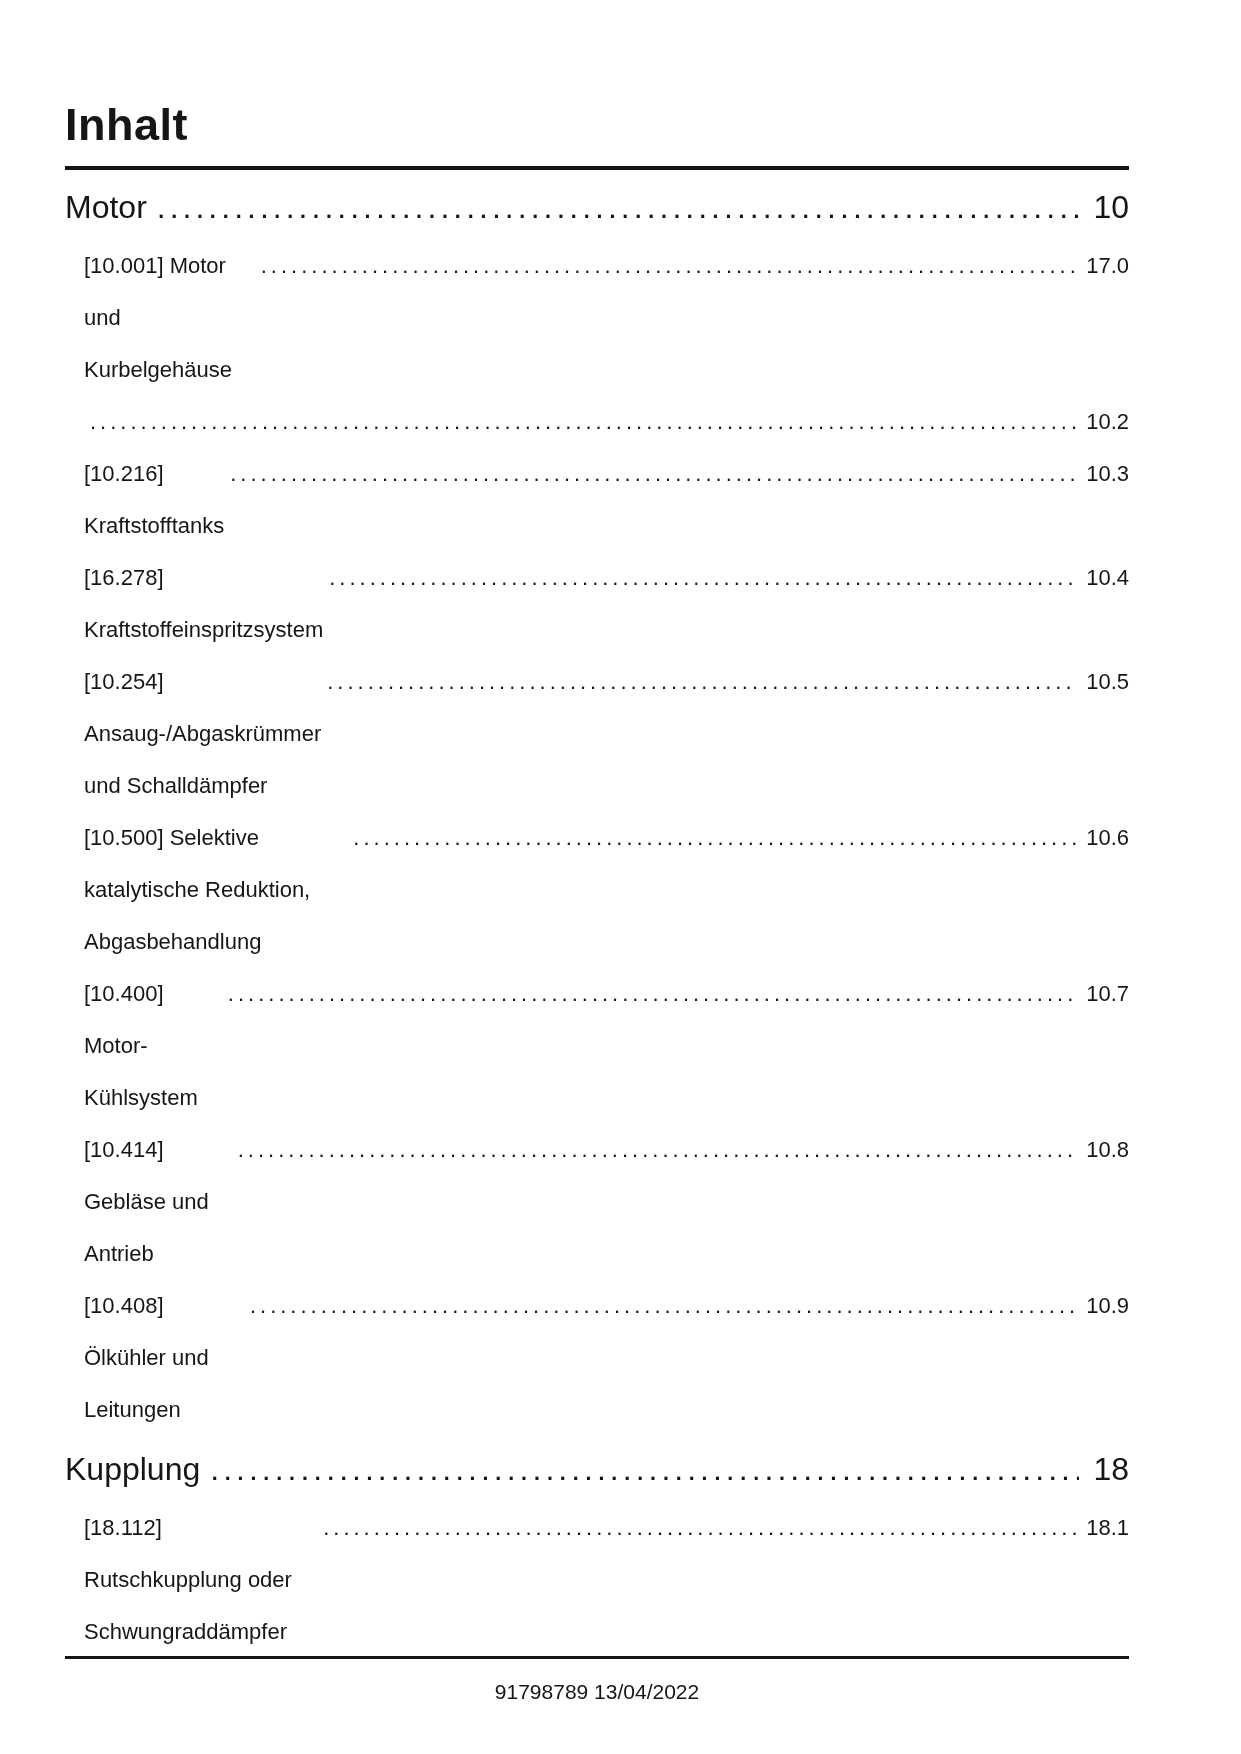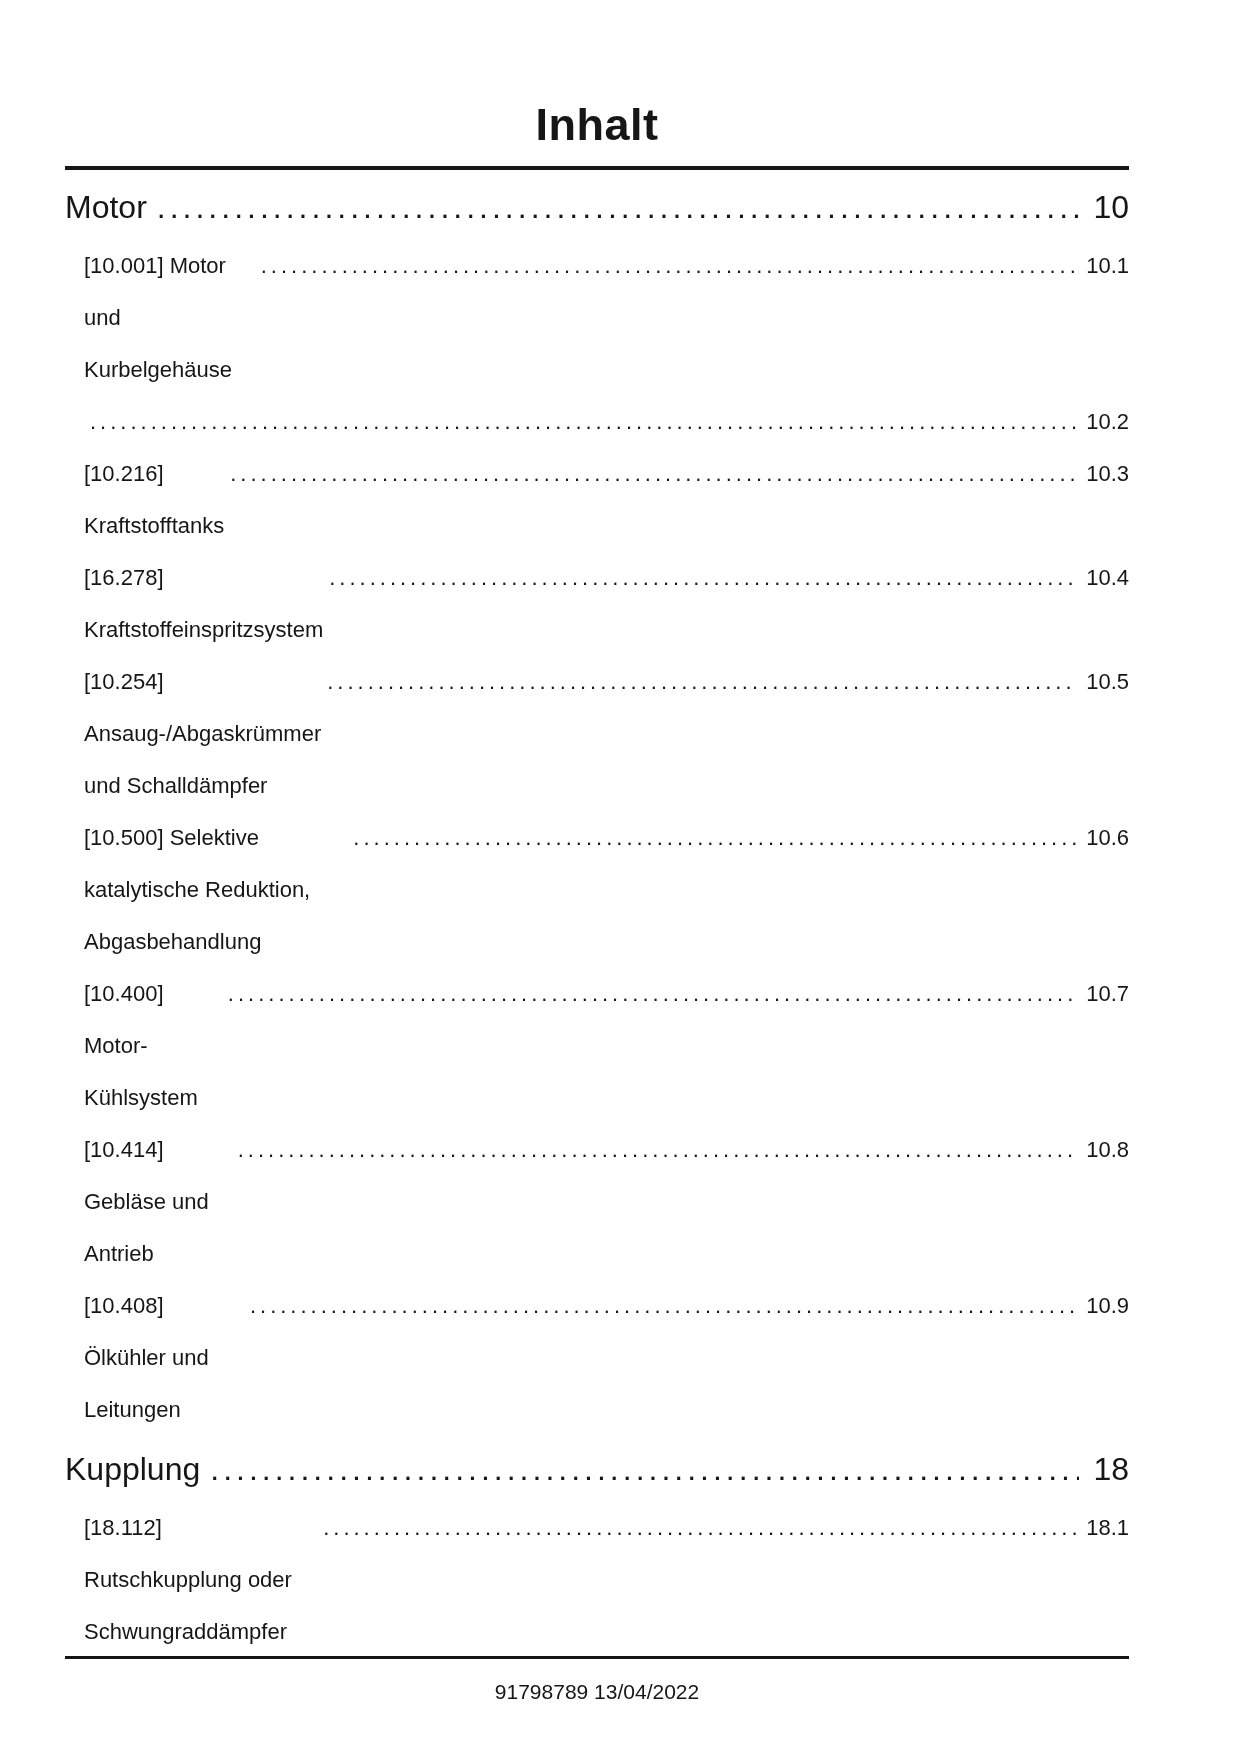--- a/index.html
+++ b/index.html
@@ -19,21 +19,21 @@
     position: absolute;
     inset: 0;
     padding: 0 112px 0 65px;
     box-sizing: border-box;
   }
   .title {
     margin: 102px 0 0 0;
     font-size: 45px;
     line-height: 1;
     font-weight: 700;
-    text-align: center;
+    text-align: left;
     letter-spacing: 0.5px;
   }
   .title-rule {
     margin-top: 19px;
     border-top: 4px solid #161616;
     height: 0;
   }
   .intro-heading {
     margin-top: 36px;
     font-size: 36px;
@@ -104,21 +104,21 @@
   <div class="toc">
   <div class="row section">
     <span class="label">Motor</span>
     <span class="dots"></span>
     <span class="num">10</span>
   </div>
 
   <div class="row item">
     <span class="label">[10.001] Motor und Kurbelgehäuse</span>
     <span class="dots"></span>
-    <span class="num">10.1</span>
+    <span class="num">17.0</span>
   </div>
 
   <div class="row item">
     <span class="dots"></span>
     <span class="num">10.2</span>
   </div>
 
   <div class="row item">
     <span class="label">[10.216] Kraftstofftanks</span>
     <span class="dots"></span>

